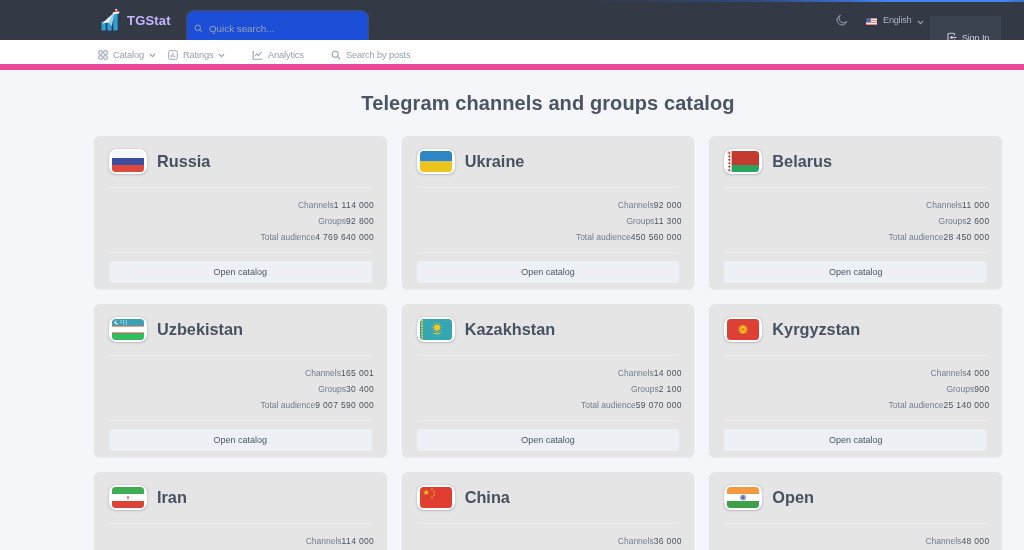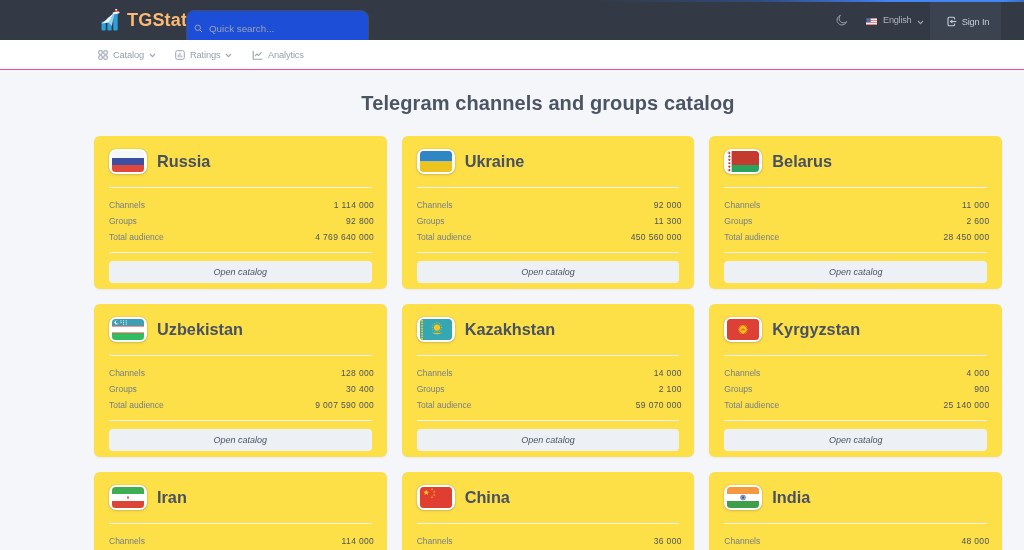--- a/index.html
+++ b/index.html
@@ -5,66 +5,66 @@
   * { margin:0; padding:0; box-sizing:border-box; }
   html,body { width:1024px; height:550px; overflow:hidden; }
   body { font-family:"Liberation Sans","DejaVu Sans",sans-serif; background:#f4f6fa; position:relative; }
 
   
   .topbar { position:absolute; top:0; left:0; width:1024px; height:40px; background:#333a46; }
   .topline { position:absolute; top:0; left:0; width:1024px; height:2px;
     background:linear-gradient(90deg,#333a46 0%,#333a46 58%,#2f4a7c 74%,#3b6fd0 83%,#4285f4 87%,#4285f4 98%,#3a6fc0 100%); z-index:5; }
   .brand { position:absolute; left:101px; top:0; height:40px; display:flex; align-items:center; }
   .brand-icon { width:21px; height:22px; display:block; }
-  .brand-name { margin-left:5px; font-size:18px; font-weight:700; color:#fdba74; letter-spacing:.2px; }
+  .brand-name { margin-left:5px; font-size:13px; font-weight:700; color:#c4b5fd; letter-spacing:.2px; }
   .searchbox { position:absolute; left:186px; top:10px; width:183px; height:21px; background:#1d4ed8;
     border:1px solid #464e5c; border-radius:8px; display:flex; align-items:center; padding:17px 7px; }
   .searchbox svg { flex:0 0 auto; }
   .searchbox input { background:transparent; border:none; outline:none; margin-left:6px; width:100%;
     font-size:9.8px; color:#cfd5df; font-family:inherit; }
   .searchbox input::placeholder { color:#99a3b2; opacity:1; }
   .top-right { position:absolute; left:0; top:0; width:1024px; height:40px; pointer-events:none; }
   .top-right > * { pointer-events:auto; }
   .moon-btn { position:absolute; left:836px; top:0; height:40px; display:flex; align-items:center; cursor:pointer; }
   .lang { position:absolute; left:866px; top:0; height:40px; display:flex; align-items:center; cursor:pointer; }
   .lang-label { margin-left:6px; font-size:9.2px; color:#aab2c0; letter-spacing:-0.25px; }
   .lang .chev { margin-left:6px; }
-  .signin { position:absolute; left:930px; top:0; width:71px; height:43px; background:#3b4250;
+  .signin { position:absolute; left:930px; top:16px; width:71px; height:43px; background:#3b4250;
     display:flex; align-items:center; justify-content:center; padding-left:4px; cursor:pointer; }
   .signin-label { margin-left:5px; font-size:9.3px; color:#c7cdd8; letter-spacing:-0.2px; }
 
   
   .subnav { position:absolute; top:40px; left:0; width:1024px; height:30px; background:#fff;
-    border-bottom:1px solid #ec4899; }
+    border-bottom:6px solid #ec4899; }
   .subnav-item { position:absolute; top:0; height:29px; display:flex; align-items:center; color:#97a1b1;
     font-size:9.3px; letter-spacing:-0.15px; cursor:pointer; }
   .subnav-item .nav-ico { display:flex; align-items:center; margin-right:5px; color:#9aa4b4; }
   .subnav-item .chev { margin-left:5px; }
-  .ni-0 { left:98px; } .ni-1 { left:175px; } .ni-2 { left:252px; } .ni-3 { left:331px; } .ni-4 { left:431px; }
+  .ni-0 { left:98px; } .ni-1 { left:168px; } .ni-2 { left:252px; } .ni-3 { left:331px; } .ni-4 { left:431px; }
 
   
   .main { position:absolute; top:71px; left:94px; width:908px; }
   .page-title { margin-top:21px; text-align:center; font-size:20px; font-weight:700; color:#4b5462; letter-spacing:.1px; }
   .grid { margin-top:21px; display:grid; grid-template-columns:repeat(3,1fr); gap:15px; }
-  .card { background:#fde047; border-radius:6px; height:153px; box-shadow:0 1px 2px rgba(30,45,70,.05), 0 0 1px rgba(30,45,70,.06); }
+  .card { background:#e5e5e5; border-radius:6px; height:153px; box-shadow:0 1px 2px rgba(30,45,70,.05), 0 0 1px rgba(30,45,70,.06); }
   .card-header { margin:13px 15px 0; height:25px; display:flex; align-items:center; }
   .flag-frame { width:38px; height:25px; background:#fff; border-radius:7px; display:flex; align-items:center;
     justify-content:center; box-shadow:0 0 1px rgba(40,50,70,.45), 0 1px 2.5px rgba(40,50,70,.18); }
   .flag-frame svg { display:block; }
   .country-name { margin-left:10px; font-size:16.3px; font-weight:700; color:#485161; }
   .divider { margin:0 15px; border-top:1px solid #eef0f4; height:0; }
   .d1 { margin-top:13px; }
   .stats { margin:9px 12.5px 0 15px; }
-  .stat-row { height:15.9px; display:flex; align-items:center; justify-content:space-between; font-size:8.5px; }
+  .stat-row { height:15.9px; display:flex; align-items:center; justify-content:flex-end; font-size:8.5px; }
   .stat-label { color:#727d8c; }
   .stat-value { color:#49525f; letter-spacing:0.35px; }
   .d2 { margin-top:7px; }
   .open-btn { margin:8.5px 15px 0; width:calc(100% - 30px); height:22px; background:#edf0f5; border:none;
     border-radius:4px; font-size:9px; color:#4c5562; font-family:inherit; cursor:pointer; display:flex;
-    align-items:center; justify-content:center;font-style:italic; }
+    align-items:center; justify-content:center; }
 </style>
 </head>
 <body>
 
 <div class="topbar">
   <div class="topline"></div>
   <a class="brand">
     <span class="brand-icon" id="brandIcon"><svg width="21" height="22" viewBox="0 0 21 22">
    <rect x="0.5" y="12.5" width="4.2" height="9" rx="1" fill="#2aa0dc"></rect>
    <rect x="6.4" y="8.5" width="4.2" height="13" rx="1" fill="#2aa0dc"></rect>
@@ -158,20 +158,29 @@
     </a>
     <a class="subnav-item ni-2">
       <span class="nav-ico">
         <svg width="11" height="10" viewBox="0 0 11 10" fill="none" stroke="currentColor" stroke-width="1.1">
      <path d="M1.2 0.8V9.2H10.2"></path>
           <path d="M3 6.2L5 4L6.6 5.4L9.6 2"></path>
         </svg>
       </span>
       <span>Analytics</span>
     </a>
+    <a class="subnav-item ni-3">
+      <span class="nav-ico">
+        <svg width="10" height="10" viewBox="0 0 10 10" fill="none" stroke="currentColor" stroke-width="1.1">
+     <circle cx="4.2" cy="4.2" r="3"></circle>
+          <path d="M6.5 6.5L9 9"></path>
+        </svg>
+      </span>
+      <span>Search by posts</span>
+    </a>
   </div>
 
 <div class="main">
   <h1 class="page-title">Telegram channels and groups catalog</h1>
   <div class="grid" id="grid">
       <div class="card">
         <div class="card-header">
           <span class="flag-frame">
             <svg width="32" height="25" viewBox="0 -2 32 25">
               <defs>
@@ -310,21 +319,21 @@
                 <circle cx="14.2" cy="5.2" r="0.55" fill="#fff"></circle>
               </g>
             </svg>
           </span>
           <span class="country-name">Uzbekistan</span>
         </div>
         <div class="divider d1"></div>
         <div class="stats">
           <div class="stat-row">
             <span class="stat-label">Channels</span>
-            <span class="stat-value">128 000</span>
+            <span class="stat-value">165 001</span>
           </div>
           <div class="stat-row">
             <span class="stat-label">Groups</span>
             <span class="stat-value">30 400</span>
           </div>
           <div class="stat-row">
             <span class="stat-label">Total audience</span>
             <span class="stat-value">9 007 590 000</span>
           </div>
         </div>
@@ -528,21 +537,21 @@
                 <line x1="16.00" y1="8.20" x2="16.00" y2="12.80" stroke="#3a539e" stroke-width="0.35"></line>
                 <line x1="16.60" y1="8.28" x2="15.40" y2="12.72" stroke="#3a539e" stroke-width="0.35"></line>
                 <line x1="17.15" y1="8.51" x2="14.85" y2="12.49" stroke="#3a539e" stroke-width="0.35"></line>
                 <line x1="17.63" y1="8.87" x2="14.37" y2="12.13" stroke="#3a539e" stroke-width="0.35"></line>
                 <line x1="17.99" y1="9.35" x2="14.01" y2="11.65" stroke="#3a539e" stroke-width="0.35"></line>
                 <line x1="18.22" y1="9.90" x2="13.78" y2="11.10" stroke="#3a539e" stroke-width="0.35"></line>
                 <circle cx="16" cy="10.5" r="0.55" fill="#3a539e"></circle>
               </g>
             </svg>
           </span>
-          <span class="country-name">India</span>
+          <span class="country-name">Open</span>
         </div>
         <div class="divider d1"></div>
         <div class="stats">
           <div class="stat-row">
             <span class="stat-label">Channels</span>
             <span class="stat-value">48 000</span>
           </div>
           <div class="stat-row">
             <span class="stat-value"></span>
           </div>

